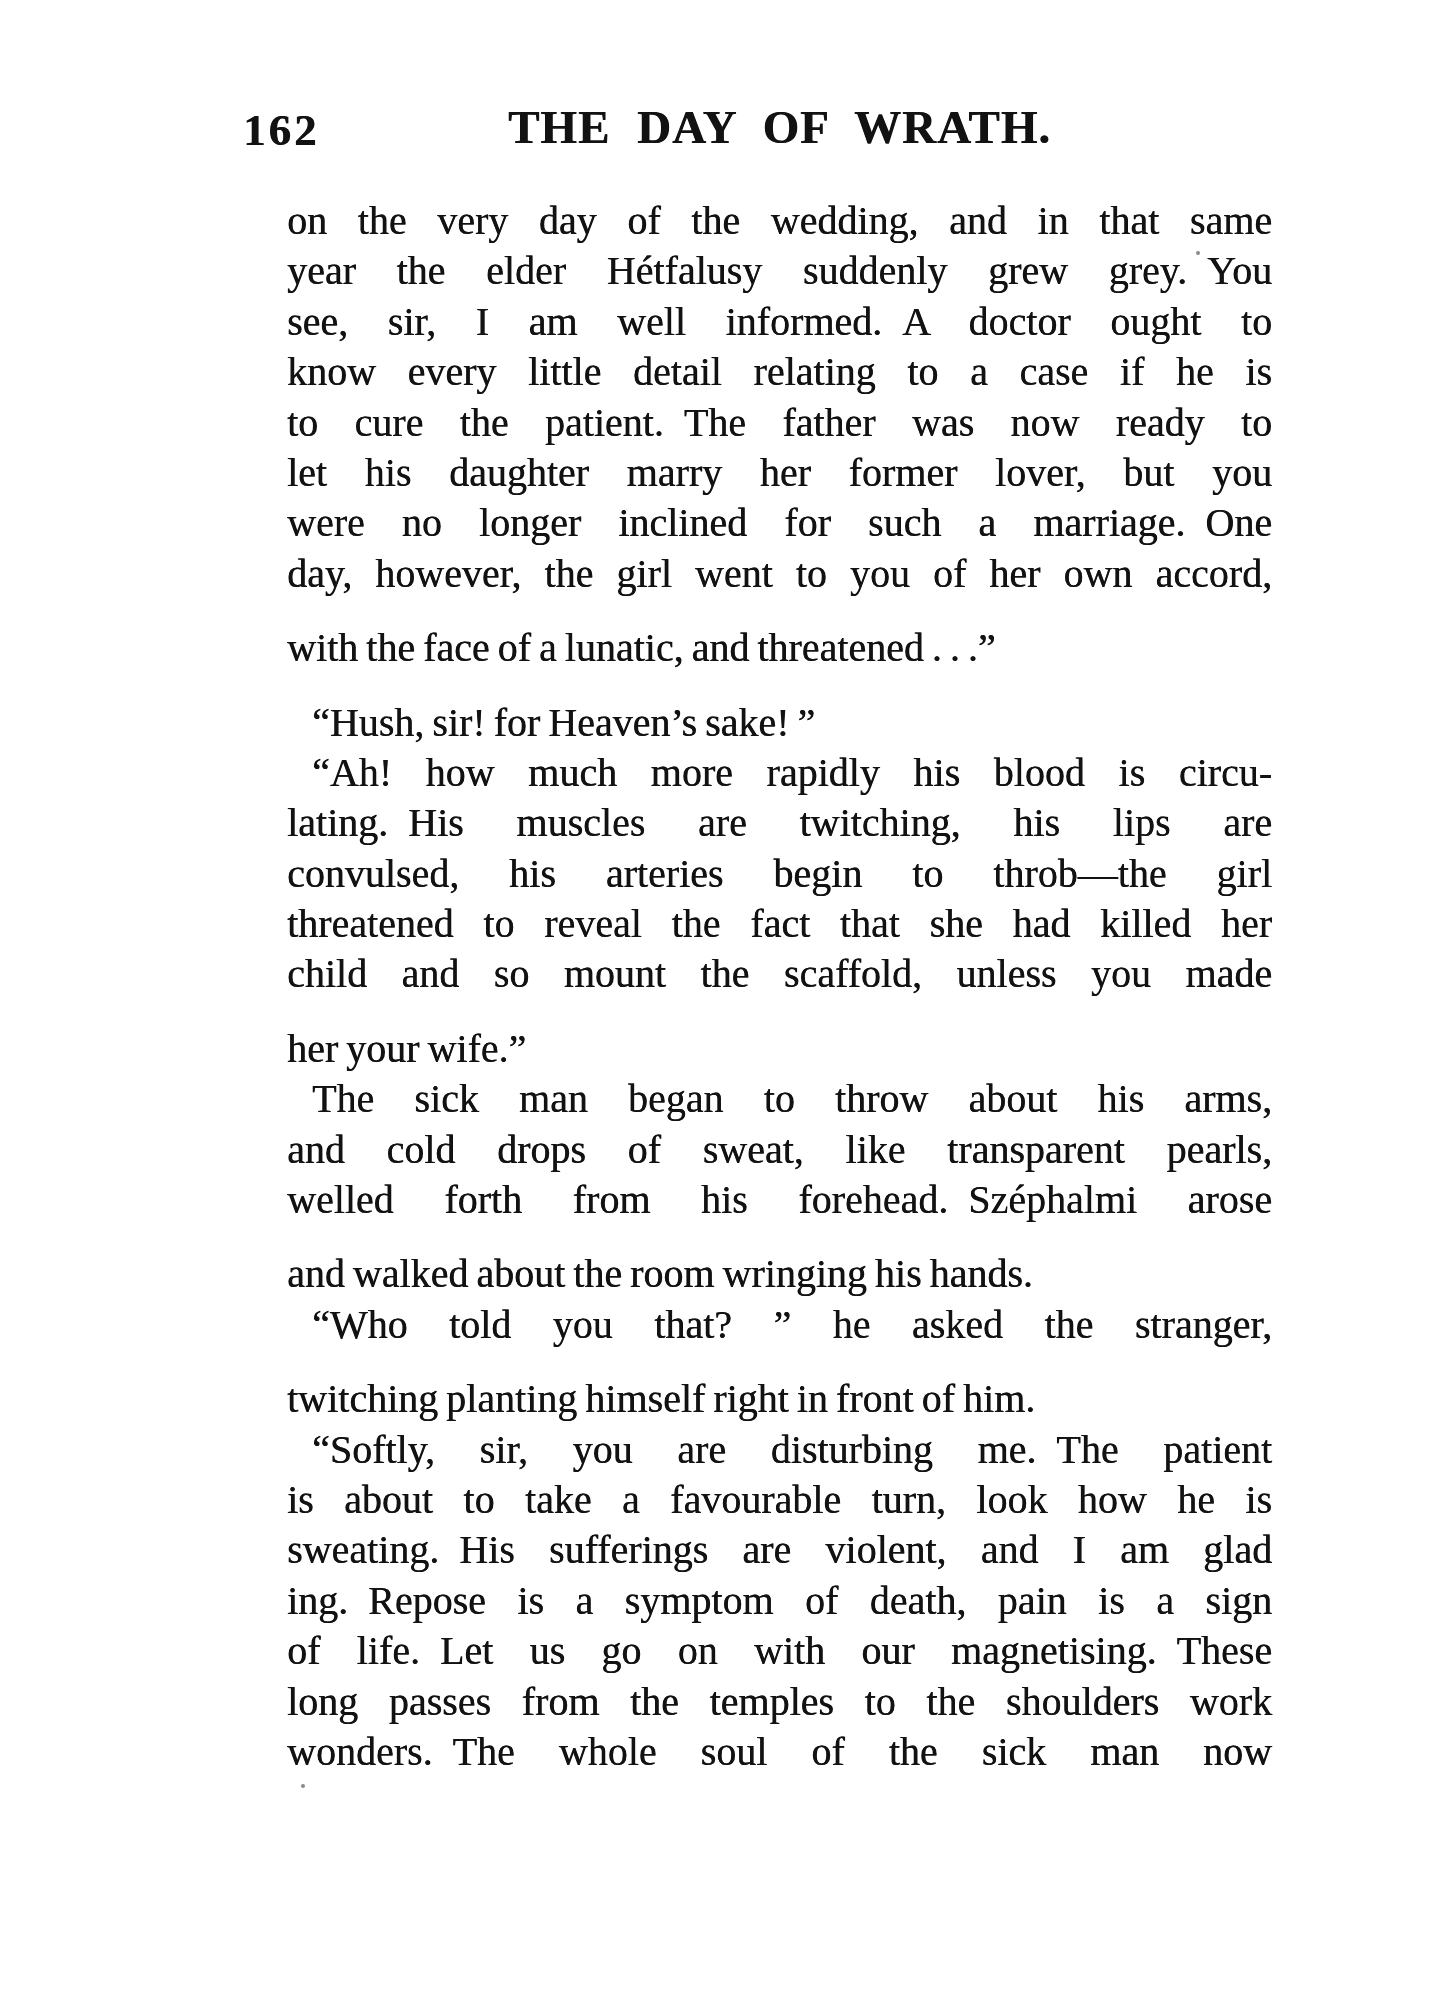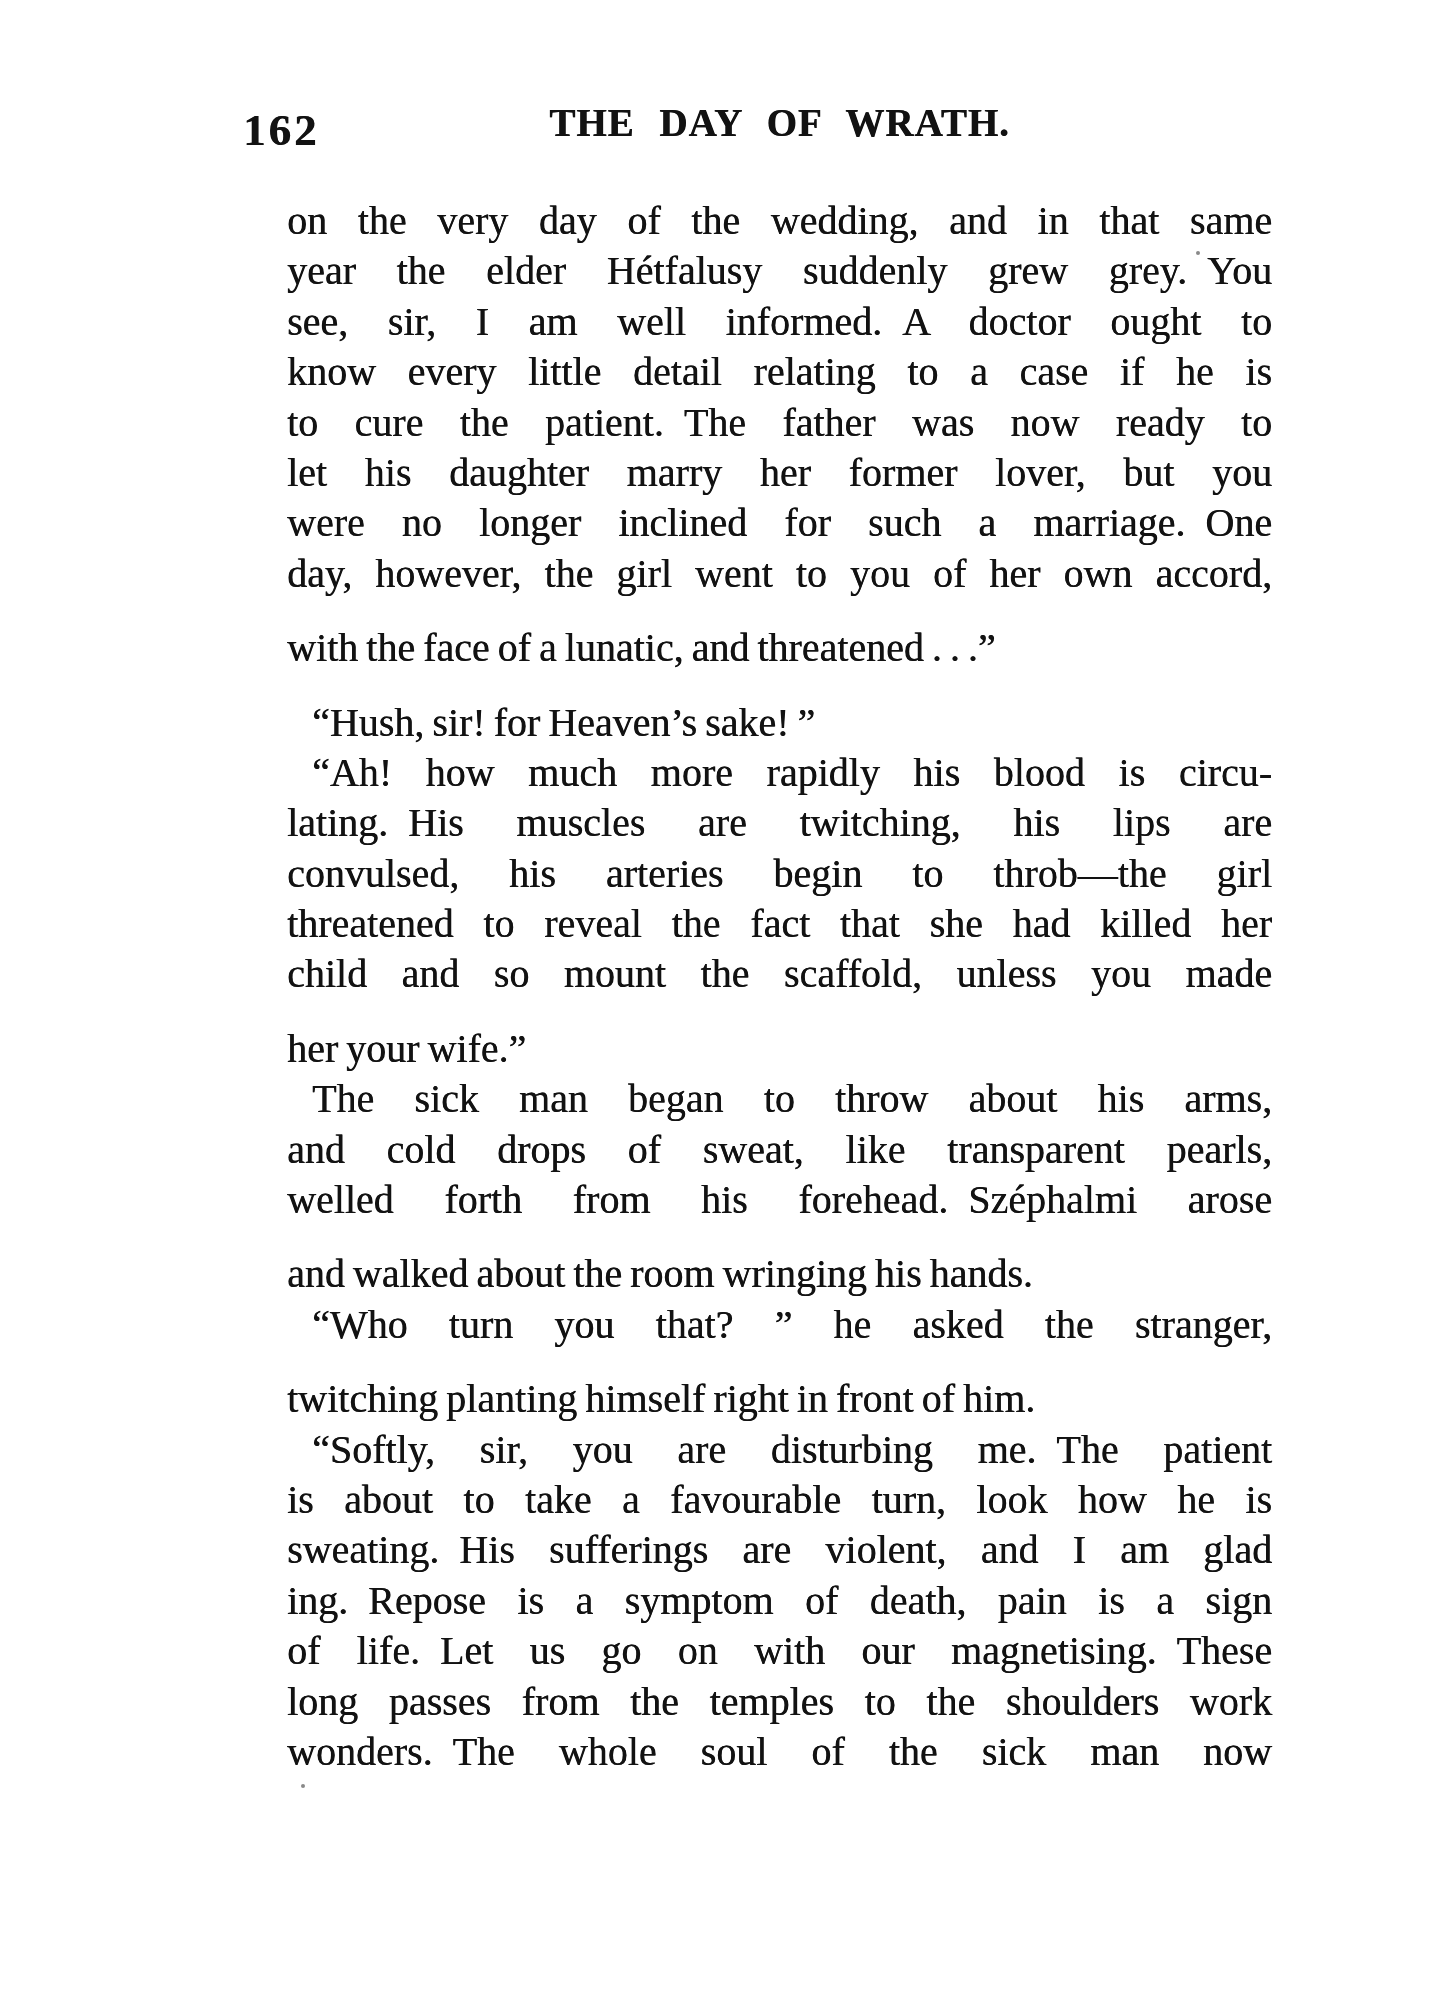--- a/index.html
+++ b/index.html
@@ -31,21 +31,21 @@
     letter-spacing: 3px;
     text-shadow: 0.5px 0 0 currentColor;
   }
   .running-title {
     position: absolute;
     left: 287px;
     top: 100px;
     width: 985px;
     margin: 0;
     text-align: center;
-    font-size: 39px;
+    font-size: 47px;
     font-weight: 700;
     letter-spacing: 1px;
     word-spacing: 14px;
     text-shadow: 0.5px 0 0 currentColor;
   }
   .text-block {
     position: absolute;
     left: 287px;
     top: 196px;
     width: 985px;
@@ -96,21 +96,21 @@
       <div class="line indent">“Ah! how much more rapidly his blood is circu-</div>
       <div class="line">lating. His muscles are twitching, his lips are</div>
       <div class="line">convulsed, his arteries begin to throb—the girl</div>
       <div class="line">threatened to reveal the fact that she had killed her</div>
       <div class="line">child and so mount the scaffold, unless you made</div>
       <div class="line end">her your wife.”</div>
       <div class="line indent">The sick man began to throw about his arms,</div>
       <div class="line">and cold drops of sweat, like transparent pearls,</div>
       <div class="line">welled forth from his forehead. Széphalmi arose</div>
       <div class="line end">and walked about the room wringing his hands.</div>
-      <div class="line indent">“Who turn you that? ” he asked the stranger,</div>
+      <div class="line indent">“Who told you that? ” he asked the stranger,</div>
       <div class="line end">twitching planting himself right in front of him.</div>
       <div class="line indent">“Softly, sir, you are disturbing me. The patient</div>
       <div class="line">is about to take a favourable turn, look how he is</div>
       <div class="line">sweating. His sufferings are violent, and I am glad</div>
       <div class="line">ing. Repose is a symptom of death, pain is a sign</div>
       <div class="line">of life. Let us go on with our magnetising. These</div>
       <div class="line">long passes from the temples to the shoulders work</div>
       <div class="line">wonders. The whole soul of the sick man now</div>
     </div>
 <div class="speck" style="left: 1286px; top: 170px; width: 4px; height: 4px;"></div>

